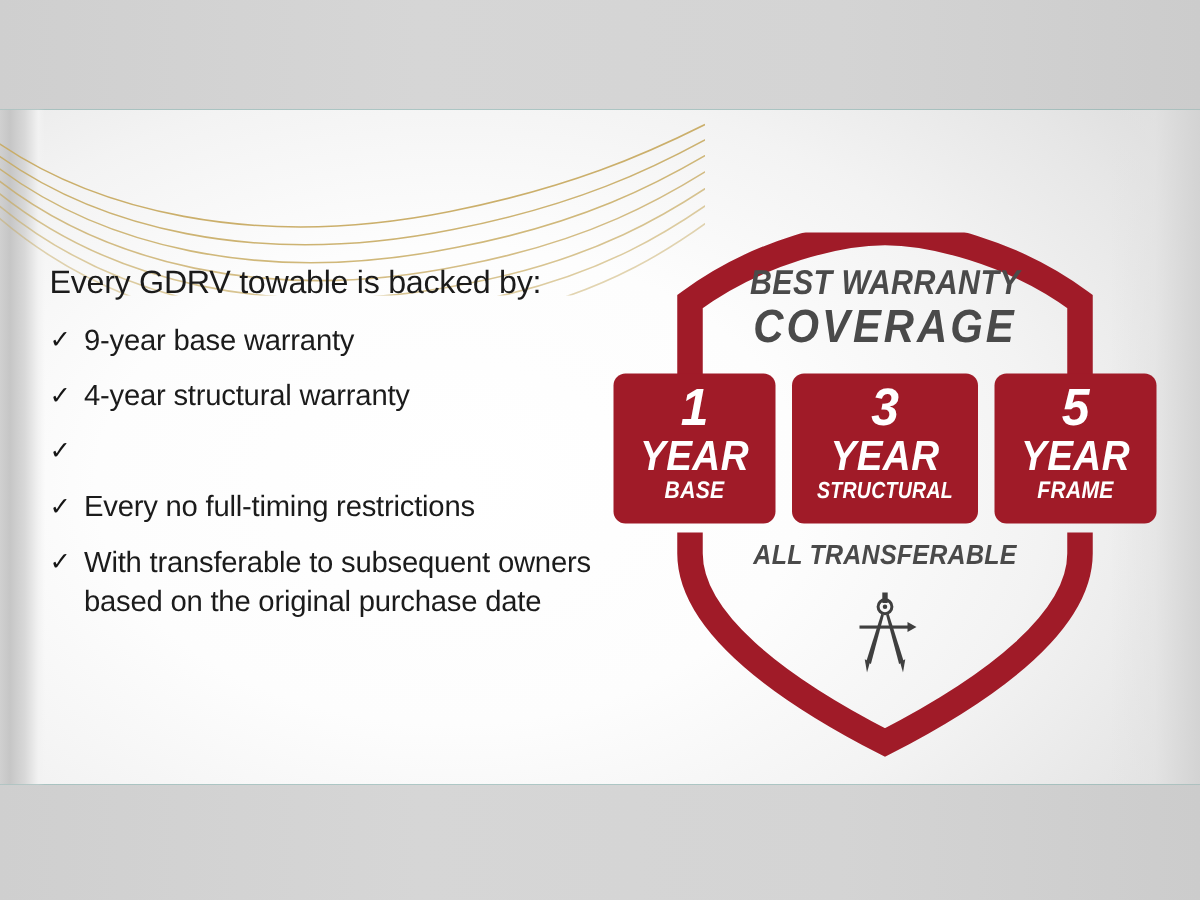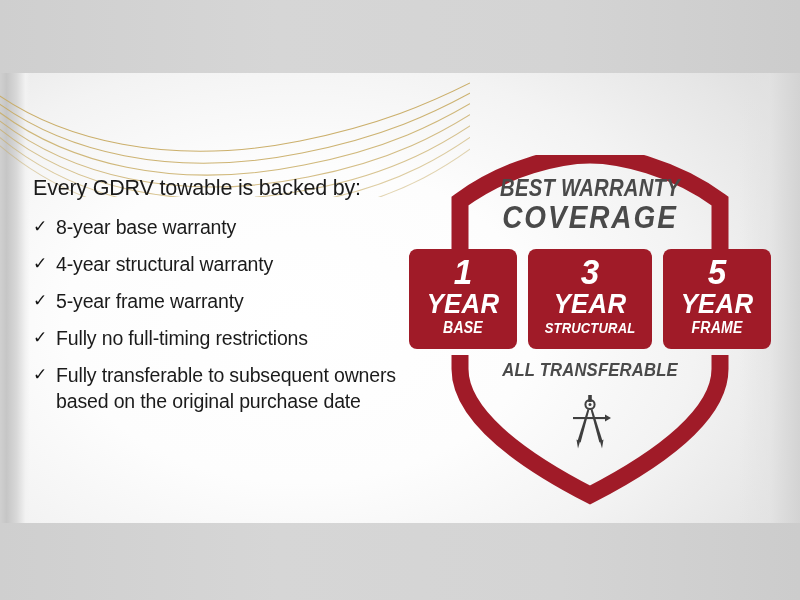--- a/index.html
+++ b/index.html
@@ -226,37 +226,36 @@
         <path d="M-10,62 C 70,134 188,160 316,134 C 400,118 450,86 490,56" opacity="0.6"></path>
         <path d="M-10,70 C 72,146 192,172 320,146 C 404,130 454,96 494,64" opacity="0.5"></path>
       </g>
     </svg>
 
     <div id="copy">
       <div id="headline">Every GDRV towable is backed by:</div>
 
       <div class="bullet">
         <span class="tick">✓</span>
-        <span class="btext">8-year base warranty</span>
+        <span class="btext">9-year base warranty</span>
       </div>
       <div class="bullet">
         <span class="tick">✓</span>
         <span class="btext">4-year structural warranty</span>
       </div>
       <div class="bullet">
         <span class="tick">✓</span>
-        <span class="btext">5-year frame warranty</span>
       </div>
       <div class="bullet">
         <span class="tick">✓</span>
-        <span class="btext">Fully no full-timing restrictions</span>
+        <span class="btext">Every no full-timing restrictions</span>
       </div>
       <div class="bullet multi">
         <span class="tick">✓</span>
-        <span class="btext">Fully transferable to subsequent owners based on the original purchase date</span>
+        <span class="btext">With transferable to subsequent owners based on the original purchase date</span>
       </div>
     </div>
 
     <div id="badge">
 
       <svg id="shield-svg" viewBox="0 0 388 350">
         <path d="M64,112 L64,46 C 110,12 165,0 194,0 C 223,0 278,12 324,46 L324,112" fill="none" stroke="#a01b28" stroke-width="17" stroke-linejoin="miter"></path>
         <path d="M64,200 L64,214 C 64,258 120,302 194,340 C 268,302 324,258 324,214 L324,200" fill="none" stroke="#a01b28" stroke-width="17" stroke-linejoin="miter"></path>
       </svg>
 

